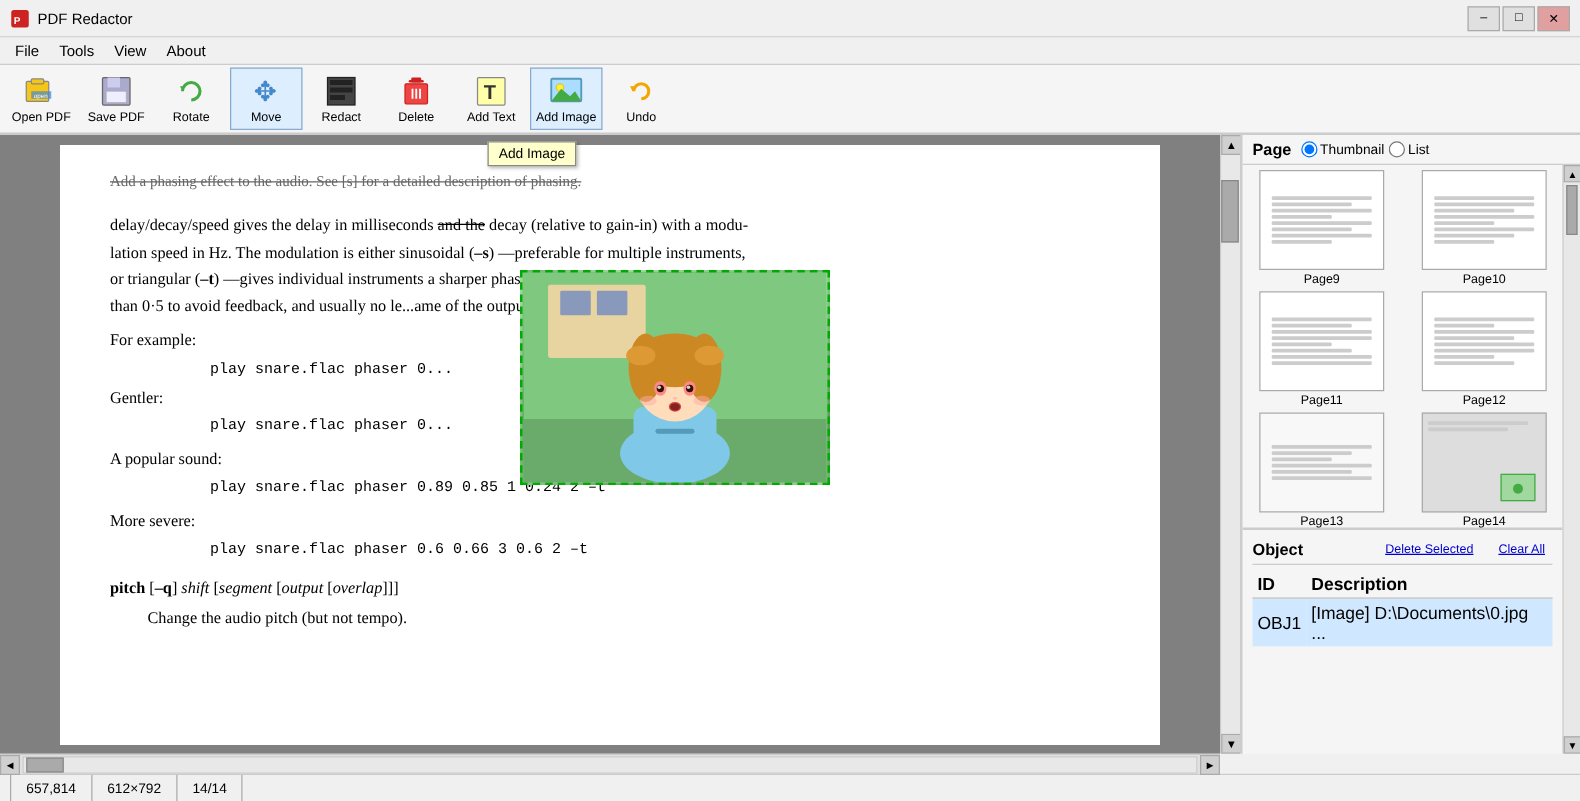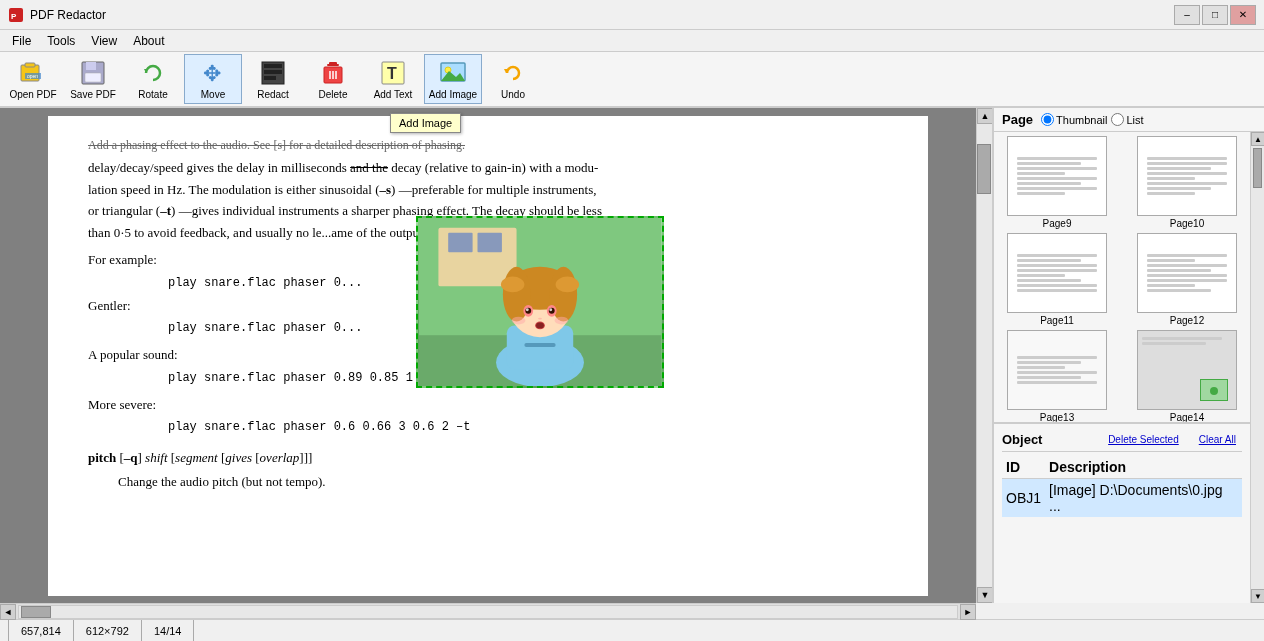--- a/index.html
+++ b/index.html
@@ -433,21 +433,21 @@
 <div id="main-layout" style="display:flex; height: calc(641px - 30px - 22px - 56px - 38px);">
 
   <div id="content-with-scroll" style="flex:1; display:flex; overflow:hidden;">
     <div id="content-area" style="flex:1; background:#808080; overflow:hidden; position:relative;">
 
       <div id="add-image-tooltip">
         <span>Add Image</span>
       </div>
 
       <div id="pdf-page">
-        <p class="pdf-text" style="font-size:12px; color:#666; text-decoration: line-through; margin-bottom:4px;">Add a phasing effect to the audio.  See [s] for a detailed description of phasing.</p>
+        <p class="pdf-text" style="font-size:12px; color:#666; text-decoration: line-through; margin-bottom:16px;">Add a phasing effect to the audio.  See [s] for a detailed description of phasing.</p>
         <p class="pdf-text" style="font-size:13px; margin-bottom:2px;">delay/decay/speed gives the delay in milliseconds <span style="text-decoration:line-through;">and the</span> decay (relative to gain-in) with a modu-</p>
         <p class="pdf-text" style="font-size:13px; margin-bottom:2px;">lation speed in Hz.  The modulation is either sinusoidal (<span class="pdf-bold">–s</span>) —preferable for multiple instruments,</p>
         <p class="pdf-text" style="font-size:13px; margin-bottom:2px;">or triangular (<span class="pdf-bold">–t</span>) —gives individual instruments a sharper phasing effect.  The decay should be less</p>
         <p class="pdf-text" style="font-size:13px; margin-bottom:8px;">than 0·5 to avoid feedback, and usually no le...ame of the output.</p>
 
         <p class="pdf-text" style="font-size:13px; margin-bottom:4px;">For example:</p>
         <p class="pdf-mono">play snare.flac phaser 0...</p>
 
         <div id="placed-image">
           <svg viewBox="0 0 248 172" xmlns="http://www.w3.org/2000/svg">
@@ -494,21 +494,21 @@
 
         <p class="pdf-text" style="font-size:13px; margin-top:0px; margin-bottom:4px; margin-left:0; clear:none;">Gentler:</p>
         <p class="pdf-mono">play snare.flac phaser 0...</p>
 
         <p class="pdf-text" style="font-size:13px; margin-top:8px; margin-bottom:4px;">A popular sound:</p>
         <p class="pdf-mono">play snare.flac phaser 0.89 0.85 1 0.24 2 –t</p>
 
         <p class="pdf-text" style="font-size:13px; margin-top:8px; margin-bottom:4px;">More severe:</p>
         <p class="pdf-mono">play snare.flac phaser 0.6 0.66 3 0.6 2 –t</p>
 
-        <p class="pdf-text" style="font-size:13px; margin-top:12px; margin-bottom:4px;"><span class="pdf-bold">pitch</span> [<span class="pdf-bold">–q</span>] <span class="pdf-italic">shift</span> [<span class="pdf-italic">segment</span> [<span class="pdf-italic">gives</span> [<span class="pdf-italic">overlap</span>]]]</p>
+        <p class="pdf-text" style="font-size:13px; margin-top:12px; margin-bottom:4px;"><span class="pdf-bold">pitch</span> [<span class="pdf-bold">–q</span>] <span class="pdf-italic">shift</span> [<span class="pdf-italic">segment</span> [<span class="pdf-italic">output</span> [<span class="pdf-italic">overlap</span>]]]</p>
         <p class="pdf-text" style="font-size:13px; padding-left:30px;">Change the audio pitch (but not tempo).</p>
       </div>
     </div>
 
     <div id="content-scroll-v">
       <div class="cv-btn">▲</div>
       <div class="cv-track">
         <div class="cv-thumb"></div>
       </div>
       <div class="cv-btn">▼</div>

